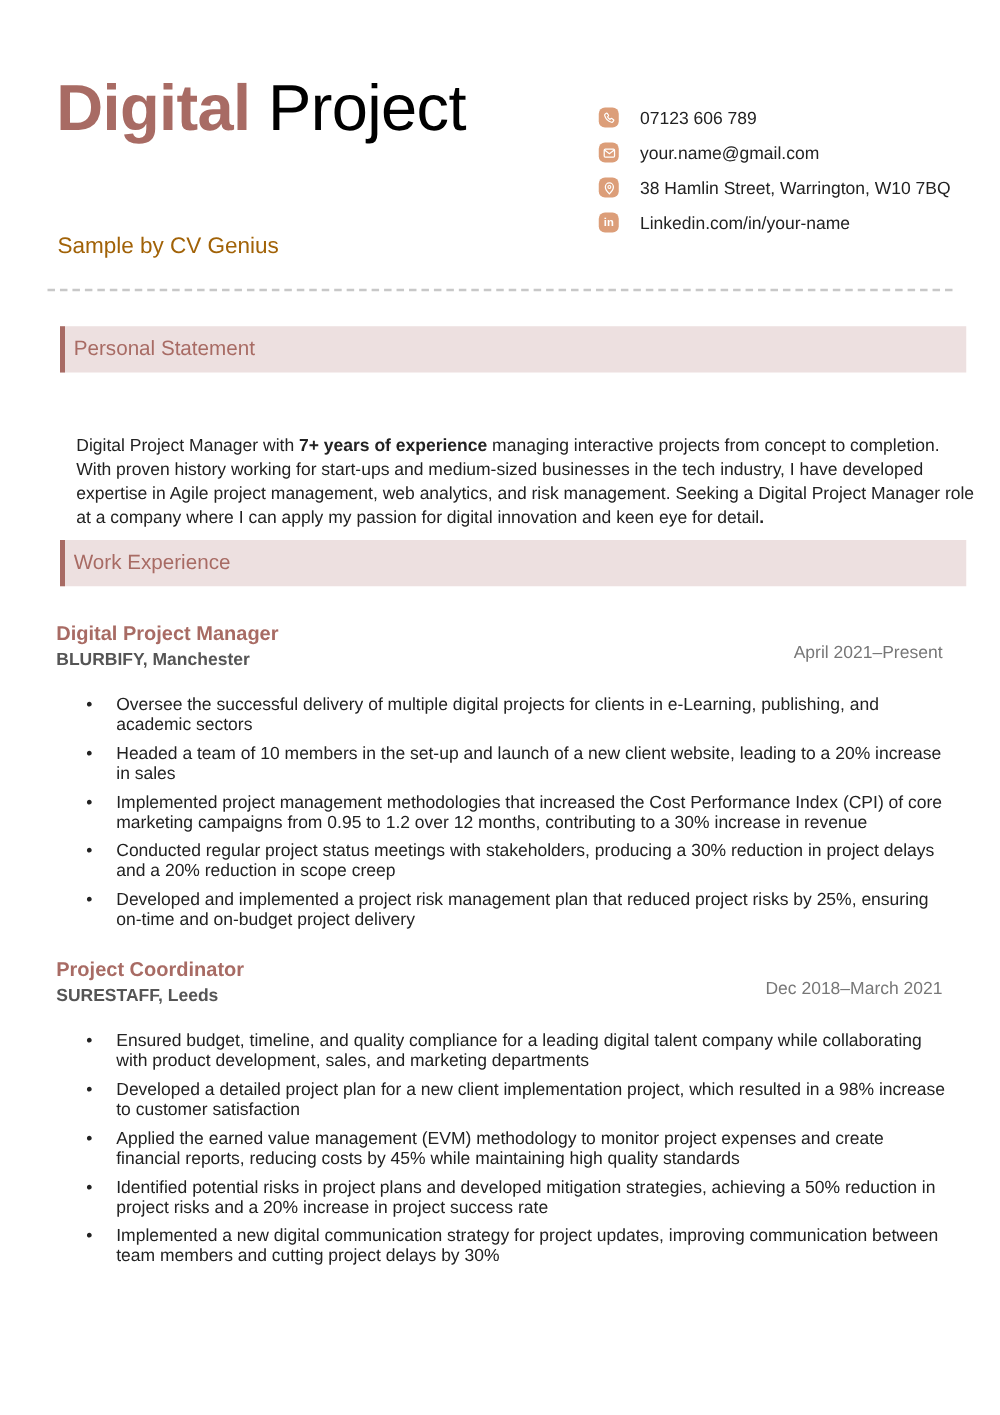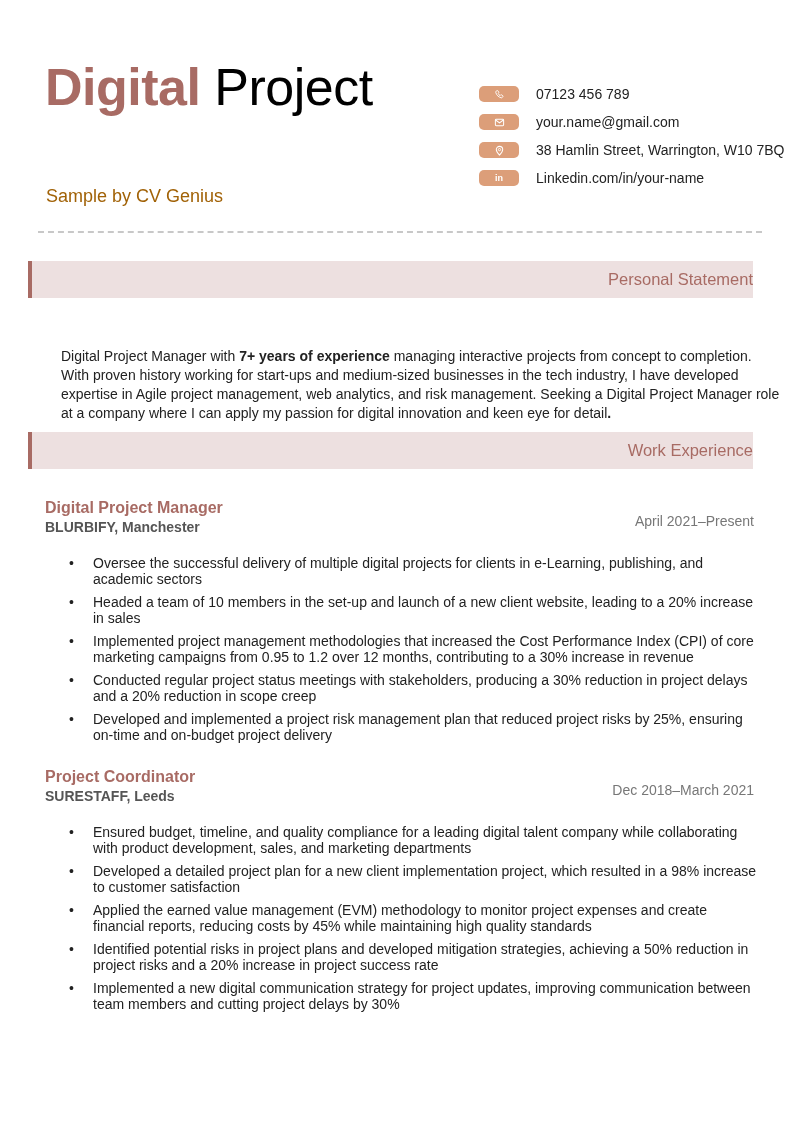--- a/index.html
+++ b/index.html
@@ -4,27 +4,27 @@
 <style>
   html, body { margin: 0; padding: 0; background: #ffffff; }
   body { width: 800px; height: 1132px; position: relative; overflow: hidden;
          font-family: "Liberation Sans", sans-serif; color: #222; }
   .title { position: absolute; left: 45px; top: 58px; margin: 0;
            font-size: 52px; line-height: 58px; font-weight: normal; color: #000; letter-spacing: -0.5px; }
   .title .accent { color: #a86b64; font-weight: bold; }
   .subtitle { position: absolute; left: 46px; top: 186px; font-size: 18px; color: #a16207; }
   .contacts { position: absolute; left: 479px; top: 80px; }
   .contact { display: flex; align-items: center; height: 28px; font-size: 14px; color: #222; }
-  .cicon { width: 40px; height: 16px; border-radius: 5px; background: #dc9e79;
+  .cicon { width: 16px; height: 16px; border-radius: 5px; background: #dc9e79;
            display: inline-flex; align-items: center; justify-content: center; margin-right: 17px; flex: none; }
   .cicon svg { width: 11px; height: 11px; }
   .cicon .in { color: #fff; font-size: 9px; font-weight: bold; line-height: 1; }
   .divider { position: absolute; left: 38px; top: 231px; width: 724px; border-top: 2px dashed #c8c8c8; }
-  .section-head { position: absolute; left: 28px; width: 725px; height: 37px; background: #ede0e0;
-                  border-left: 4px solid #a86b64; box-sizing: border-box; display: flex; align-items: center; justify-content: flex-end; }
+  .section-head { position: absolute; left: 48px; width: 725px; height: 37px; background: #ede0e0;
+                  border-left: 4px solid #a86b64; box-sizing: border-box; display: flex; align-items: center; }
   .section-head span { padding-left: 7px; font-size: 16.5px; color: #a86b64; }
   .statement { position: absolute; left: 45px; top: 331px; width: 720px; font-size: 14px;
                line-height: 19px; color: #222; margin: 16px; }
   .job { position: absolute; left: 45px; width: 712px; }
   .job-title { font-size: 16px; font-weight: bold; color: #a86b64; line-height: 20px; }
   .job-company { font-size: 14px; font-weight: bold; color: #555; line-height: 18px; }
   .job-dates { position: absolute; right: 3px; top: 15px; font-size: 14px; color: #777; }
   ul.bullets { list-style: none; margin: 0; padding: 0; position: absolute; left: 0; width: 712px; }
   ul.bullets li { position: relative; padding-left: 48px; font-size: 14px; line-height: 16px;
                   color: #222; margin-bottom: 7px; }
@@ -38,21 +38,21 @@
 </h1>
 <div class="subtitle">Sample by CV Genius</div>
 
 <div class="contacts">
   <div class="contact">
     <span class="cicon">
       <svg viewBox="0 0 24 24">
           <path d="M6.6 3.5c.6-.4 1.3-.3 1.7.3l2 3c.4.6.3 1.3-.2 1.8l-1.3 1.2c.9 1.9 2.5 3.5 4.4 4.4l1.2-1.3c.5-.5 1.2-.6 1.8-.2l3 2c.6.4.7 1.1.3 1.7l-1.2 1.8c-.6.9-1.7 1.3-2.7 1-6-1.7-10.1-5.8-11.8-11.8-.3-1 .1-2.1 1-2.7z" fill="none" stroke="#fff" stroke-width="2"></path>
         </svg>
     </span>
-    <span>07123 456 789</span>
+    <span>07123 606 789</span>
   </div>
   <div class="contact">
     <span class="cicon">
       <svg viewBox="0 0 24 24">
           <rect x="3" y="5" width="18" height="14" rx="2" fill="none" stroke="#fff" stroke-width="2.2"></rect>
           <path d="M3.5 6.5l8.5 6.5 8.5-6.5" fill="none" stroke="#fff" stroke-width="2.2"></path>
         </svg>
     </span>
     <span>your.name@gmail.com</span>
   </div>

